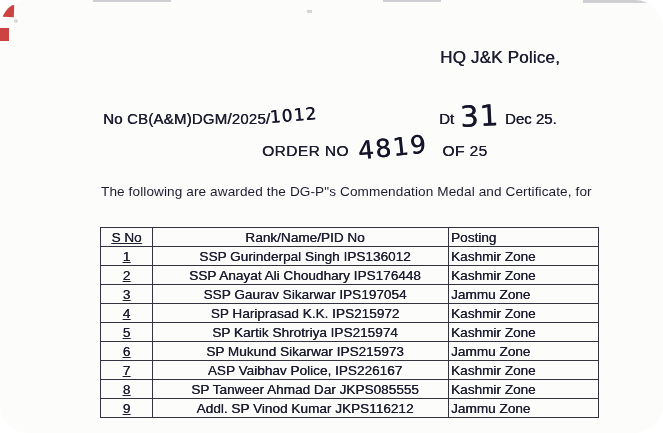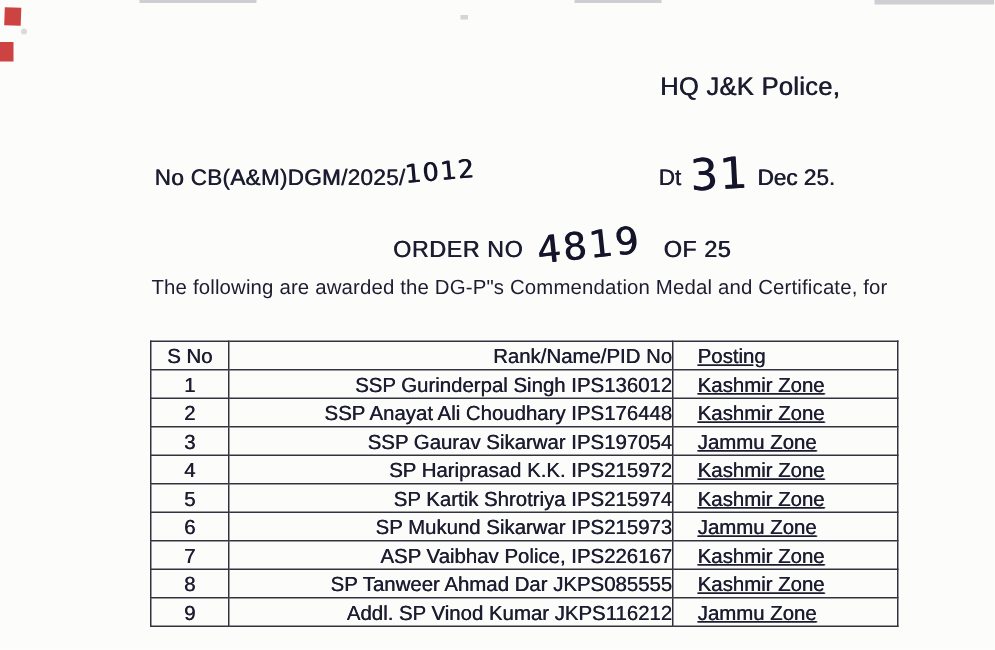--- a/index.html
+++ b/index.html
@@ -2,21 +2,21 @@
 <html style="--paper: #fcfcfb; --ink: #1d1d31; --handwriting: #14142a; --redMark: #c62f2c; --tableBorder: #33333f;"><head>
 <meta charset="utf-8">
 <style>
   :root{
     --paper:#fcfcfb; --ink:#1d1d31; --handwriting:#14142a;
     --redMark:#c62f2c; --tableBorder:#33333f; --smudge:#9a9aa2;
   }
   *{margin:0;padding:0;box-sizing:border-box;}
   html,body{width:663px;height:433px;overflow:hidden;}
   body{font-family:"Liberation Sans",sans-serif;background:#fff;}
-  .page{position:relative;width:663px;height:433px;background:var(--paper);overflow:hidden;color:var(--ink);}
+  .page{position:relative;width:663px;height:433px;background:var(--paper);overflow:hidden;color:var(--ink);border-radius:28px;}
 
   
   .red-mark{position:absolute;background:var(--redMark);opacity:.9;}
   .red-mark.m1{left:3px;top:5px;width:11px;height:12px;transform:rotate(2deg);}
   .red-mark.m2{left:0;top:28px;width:9px;height:13px;}
   .smudge{position:absolute;background:var(--smudge);}
   .smudge.s1{left:93px;top:0;width:78px;height:2px;opacity:.45;}
   .smudge.s2{left:383px;top:0;width:58px;height:2px;opacity:.45;}
   .smudge.s3{left:583px;top:0;width:80px;height:3px;opacity:.45;}
   .smudge.s4{left:307px;top:10px;width:5px;height:3px;opacity:.4;}
@@ -28,32 +28,32 @@
   .letterhead{position:absolute;left:440px;top:44px;font-size:17px;line-height:27px;letter-spacing:.2px;}
 
   
   .ref-no{position:absolute;left:103px;top:108px;font-size:15px;letter-spacing:.2px;white-space:nowrap;}
   .hand{font-family:"DejaVu Sans",sans-serif;color:var(--handwriting);text-shadow:0.5px 0 0 currentColor;}
   .ref-no .hand{display:inline-block;font-size:17px;transform:rotate(-5deg) translateY(-3px);letter-spacing:1px;}
   .ref-date{position:absolute;left:439px;top:100px;height:36px;display:flex;align-items:center;gap:6px;font-size:15px;white-space:nowrap;}
   .ref-date .hand{display:inline-block;font-size:29px;line-height:29px;transform:rotate(-3deg);letter-spacing:1px;margin-top:-3px;}
 
   
-  .order-line{position:absolute;left:262px;top:154px;display:flex;align-items:center;gap:9px;font-size:15.5px;letter-spacing:.4px;white-space:nowrap;}
+  .order-line{position:absolute;left:262px;top:138px;display:flex;align-items:center;gap:9px;font-size:15.5px;letter-spacing:.4px;white-space:nowrap;}
   .order-line .hand{display:inline-block;font-size:25px;line-height:25px;transform:rotate(-6deg) translateY(-3px);letter-spacing:1.5px;margin-right:6px;}
 
   
   .body-text{position:absolute;left:101px;top:183px;width:505px;font-size:13.6px;line-height:18px;letter-spacing:.1px;}
 
   
   .order-table{position:absolute;left:100px;top:227px;border-collapse:collapse;table-layout:fixed;font-size:13.6px;color:var(--ink);}
   .order-table th,.order-table td{border:1.5px solid var(--tableBorder);height:19px;overflow:hidden;white-space:nowrap;font-weight:normal;text-shadow:0.3px 0 0 currentColor;}
-  .col1{width:52px;text-align:center;}
-  .col2{width:296px;text-align:right;padding-left:9px;}
-  .col3{width:150px;text-align:left;padding-left:16px;text-decoration:underline;}
+  .col1{width:52px;text-align:center;text-decoration:underline;}
+  .col2{width:296px;text-align:center;padding-left:9px;}
+  .col3{width:150px;text-align:left;padding-left:2px;}
 </style>
 </head>
 <body>
 
 <div class="page">
 
   <div class="red-mark m1"></div>
   <div class="red-mark m2"></div>
   <div class="smudge s1"></div>
   <div class="smudge s2"></div>

